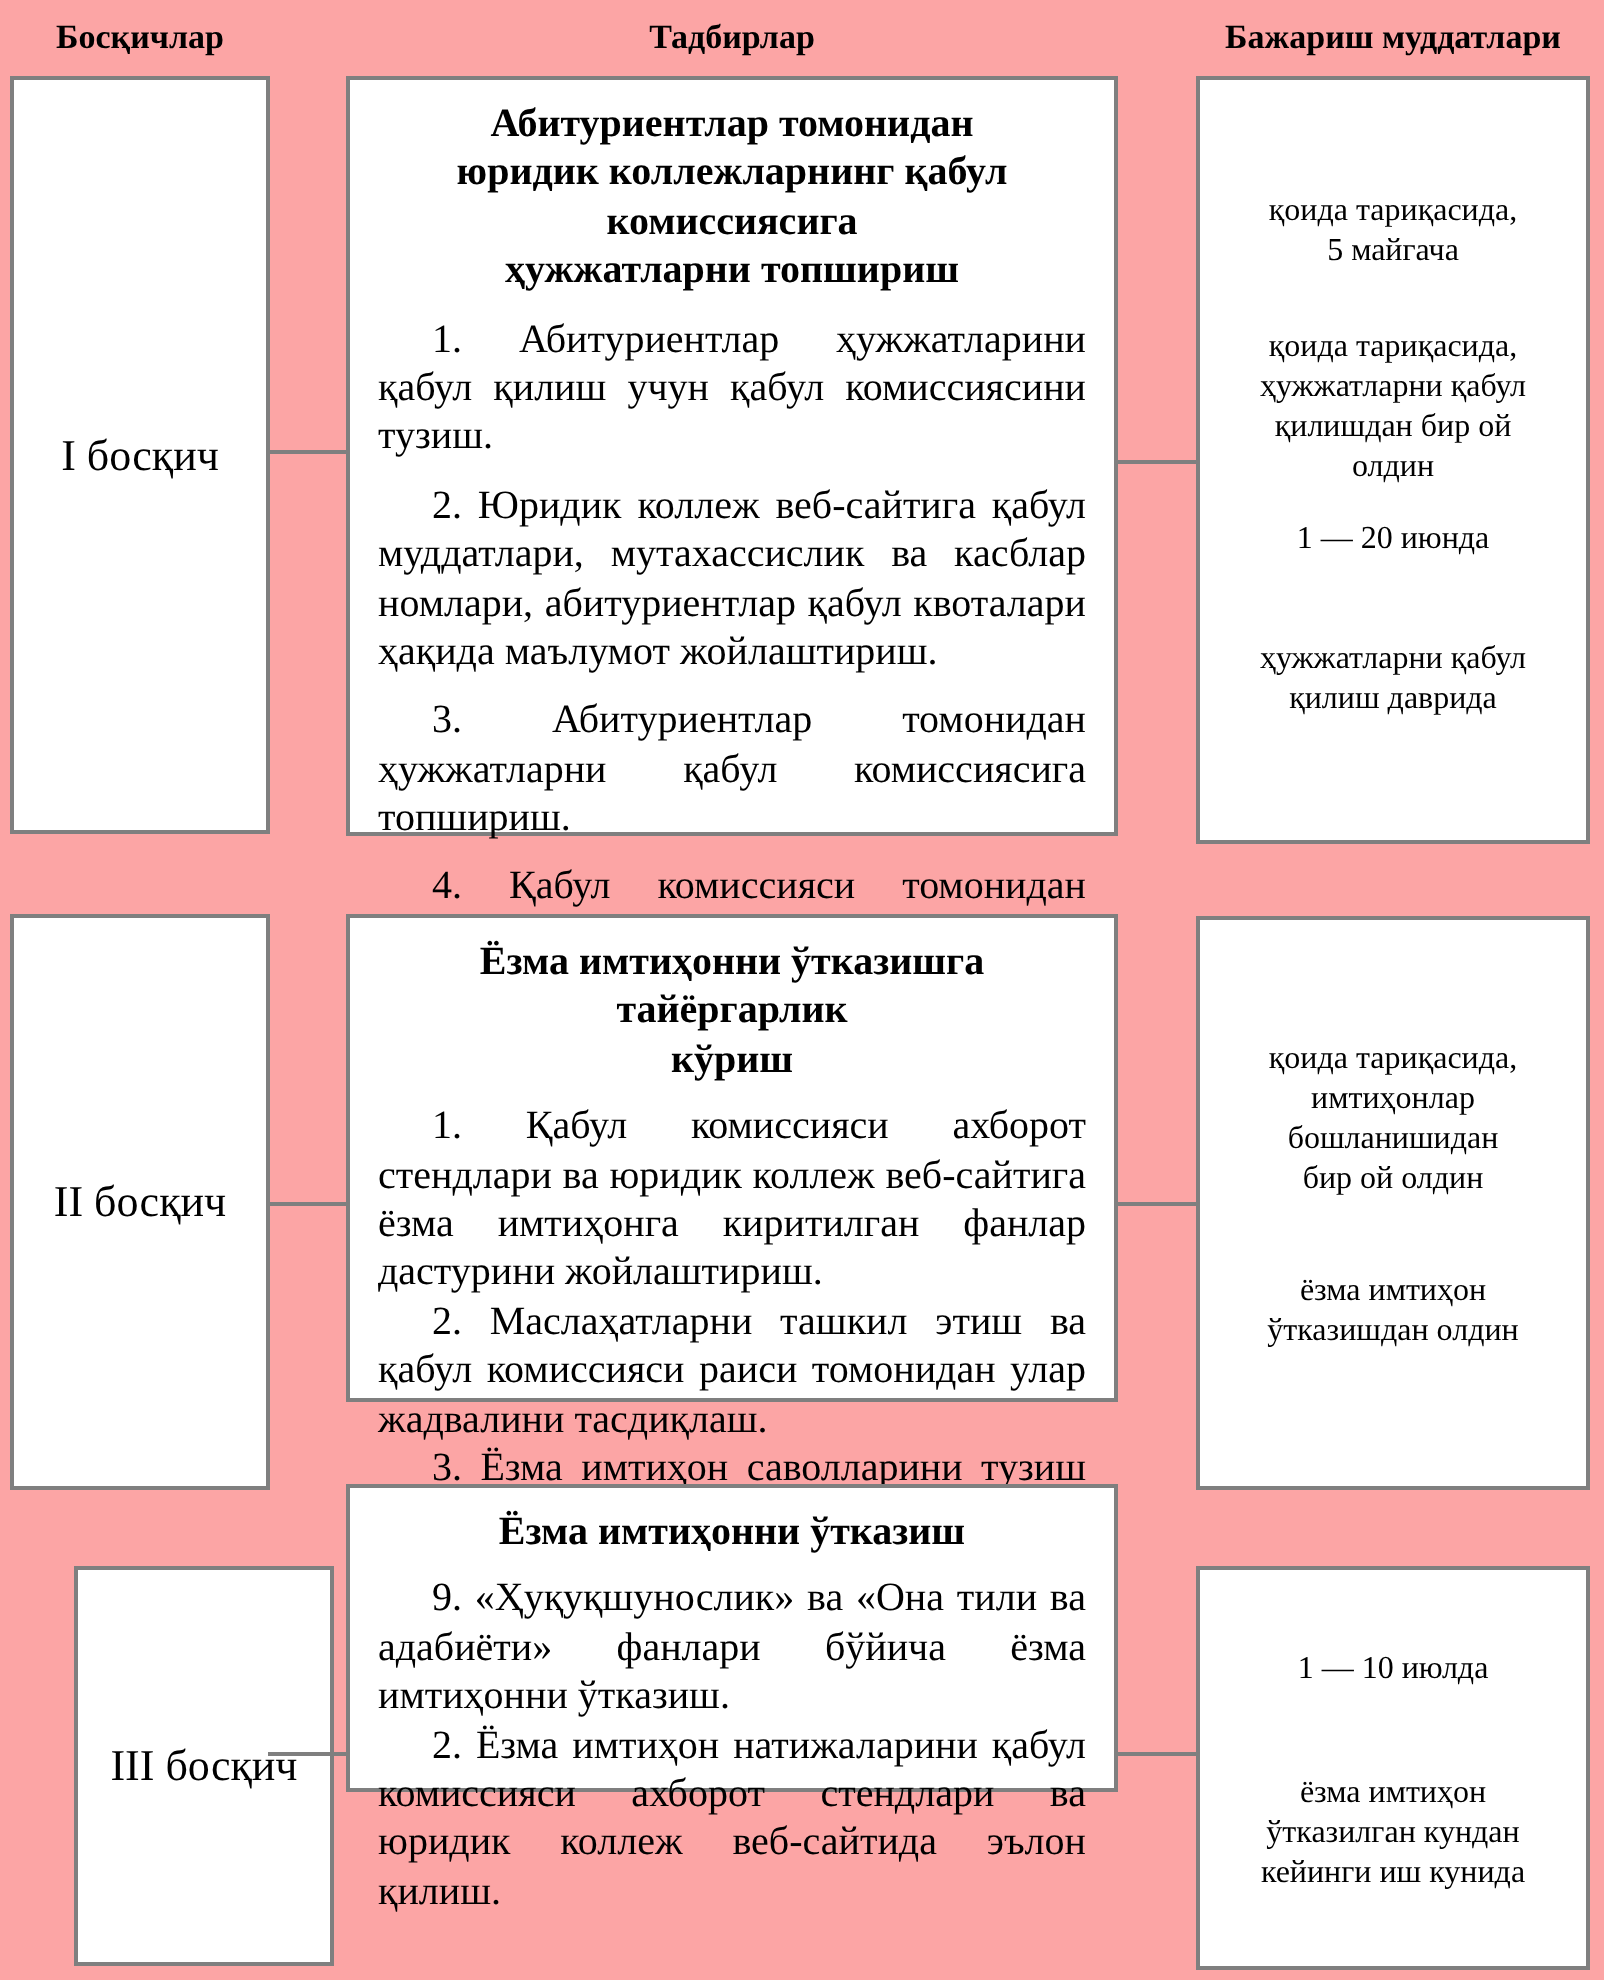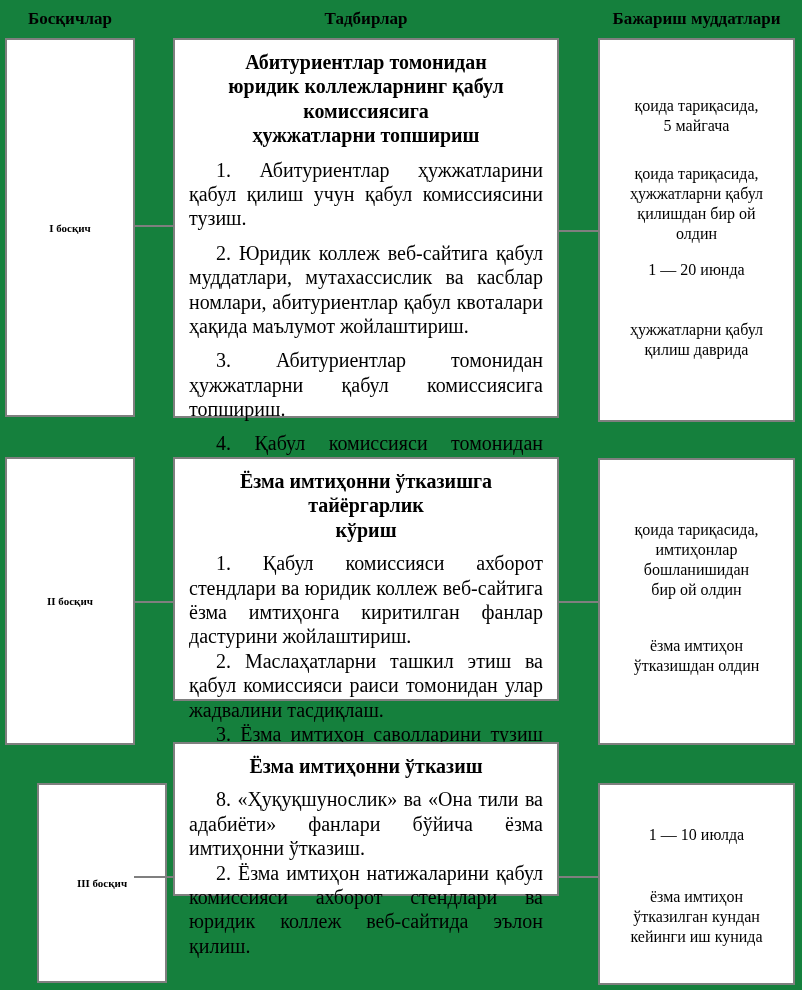--- a/index.html
+++ b/index.html
@@ -4,21 +4,21 @@
 <style>
   html, body {
     margin: 0;
     padding: 0;
     background: #ffffff;
   }
   #page {
     position: relative;
     width: 802px;
     height: 990px;
-    background: #15803d;
+    background: #fca5a5;
     font-family: "Liberation Serif", "DejaVu Serif", serif;
     color: #000000;
     overflow: hidden;
   }
   .col-header {
     position: absolute;
     top: 9px;
     font-size: 17px;
     font-weight: bold;
     text-align: center;
@@ -35,22 +35,22 @@
     background: #ffffff;
   }
 
   
   .stage-box {
     left: 5px;
     width: 130px;
     display: flex;
     align-items: center;
     justify-content: center;
-    font-weight: bold;
-    font-size: 11px;
+    font-weight: normal;
+    font-size: 22px;
   }
   .stage-r0 { top: 38px;  height: 379px; }
   .stage-r1 { top: 457px; height: 288px; }
   .stage-r2 { top: 783px; height: 200px; margin-left: 32px; }
 
   
   .activity-box {
     left: 173px;
     width: 386px;
     padding: 8px 14px;
@@ -163,21 +163,21 @@
     <div class="deadline-entry e1">ёзма имтиҳон
 ўтказишдан олдин</div>
   </div>
 
   <div class="box stage-box stage-r2">
     <span>III босқич</span>
   </div>
   <div class="connector conn-left conn-y2"></div>
   <div class="box activity-box tight act-r2">
     <div class="activity-title">Ёзма имтиҳонни ўтказиш</div>
-    <p class="first">8. «Ҳуқуқшунослик» ва «Она тили ва адабиёти» фанлари бўйича ёзма имтиҳонни ўтказиш.</p>
+    <p class="first">9. «Ҳуқуқшунослик» ва «Она тили ва адабиёти» фанлари бўйича ёзма имтиҳонни ўтказиш.</p>
     <p>2. Ёзма имтиҳон натижаларини қабул комиссияси ахборот стендлари ва юридик коллеж веб-сайтида эълон қилиш.</p>
   </div>
   <div class="connector conn-right conn-y2"></div>
   <div class="box deadline-box dl-r2">
     <div class="deadline-entry e0">1 — 10 июлда</div>
     <div class="deadline-entry e1">ёзма имтиҳон
 ўтказилган кундан
 кейинги иш кунида</div>
   </div>
 

